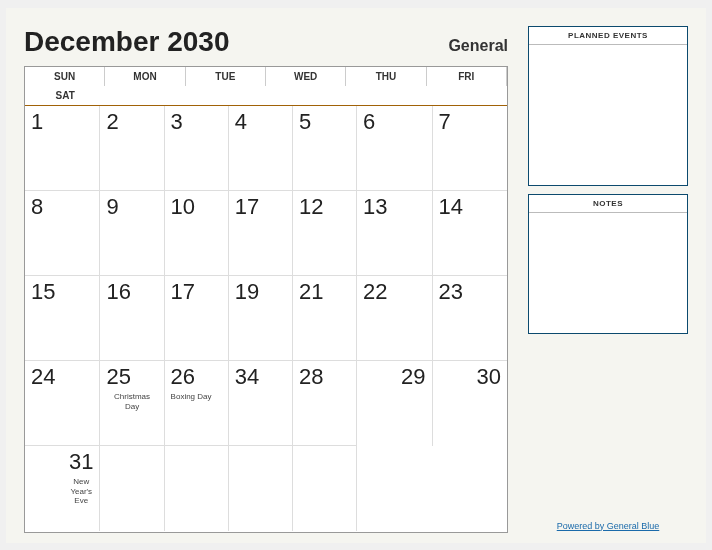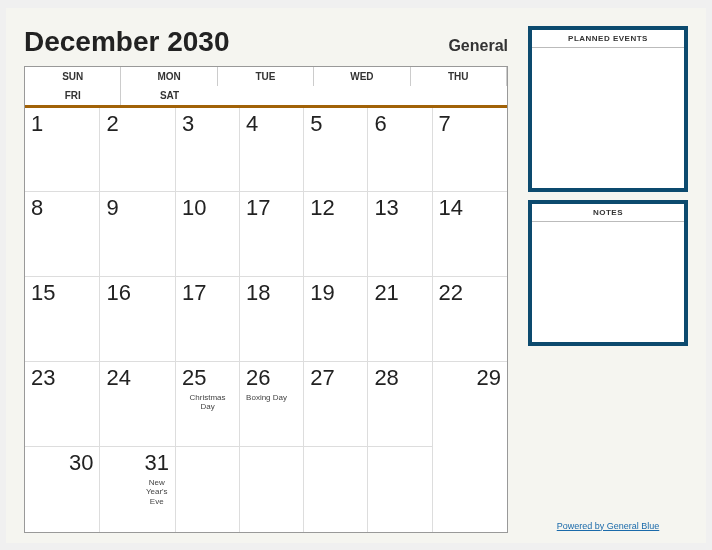--- a/index.html
+++ b/index.html
@@ -44,22 +44,22 @@
     }
     .calendar {
       border: 1px solid #999;
       background: white;
       flex: 1;
       display: flex;
       flex-direction: column;
     }
     .day-headers {
       display: grid;
-      grid-template-columns: repeat(5, 1fr);
-      border-bottom: 3px solid #a16207;
+      grid-template-columns: repeat(6, 1fr);
+      border-bottom: 1px solid #a16207;
     }
     .day-header {
       text-align: center;
       font-size: 10px;
       font-weight: bold;
       color: #333;
       padding: 4px 2px;
       border-right: 1px solid #ccc;
     }
     .day-header:last-child { border-right: none; text-align: center; }
@@ -94,21 +94,21 @@
       line-height: 1.2;
       margin-top: 2px;
     }
     .right-panel {
       width: 160px;
       display: flex;
       flex-direction: column;
       gap: 8px;
     }
     .side-box {
-      border: 4px solid #0c4a6e;
+      border: 1px solid #0c4a6e;
       background: white;
       display: flex;
       flex-direction: column;
     }
     .side-box-title {
       font-size: 8px;
       font-weight: bold;
       text-align: center;
       color: #333;
       padding: 4px;
@@ -204,23 +204,20 @@
         <div class="day-cell">
             <span class="day-number">15</span>
           </div>
         <div class="day-cell">
             <span class="day-number">16</span>
           </div>
         <div class="day-cell">
             <span class="day-number">17</span>
           </div>
         <div class="day-cell">
-            <span class="day-number">18</span>
-          </div>
-        <div class="day-cell">
             <span class="day-number">19</span>
           </div>
         <div class="day-cell">
             <span class="day-number">21</span>
           </div>
 
         <div class="day-cell">
             <span class="day-number">22</span>
           </div>
         <div class="day-cell">
@@ -231,21 +228,21 @@
           </div>
         <div class="day-cell has-event">
           <span class="day-number">25</span>
           <span class="day-event">Christmas Day</span>
         </div>
         <div class="day-cell has-event">
           <span class="day-number">26</span>
           <span class="day-event">Boxing Day</span>
         </div>
         <div class="day-cell">
-            <span class="day-number">27</span>
+            <span class="day-number">34</span>
           </div>
         <div class="day-cell">
             <span class="day-number">28</span>
           </div>
 
         <div class="day-cell last-row">
             <span class="day-number">29</span>
           </div>
         <div class="day-cell last-row">
             <span class="day-number">30</span>

